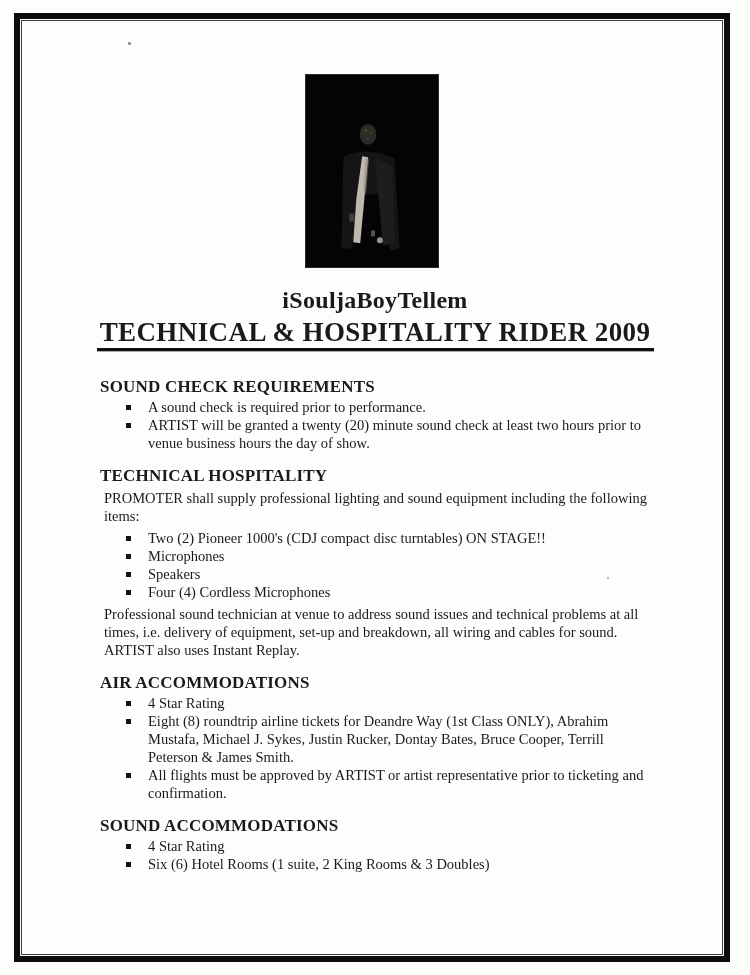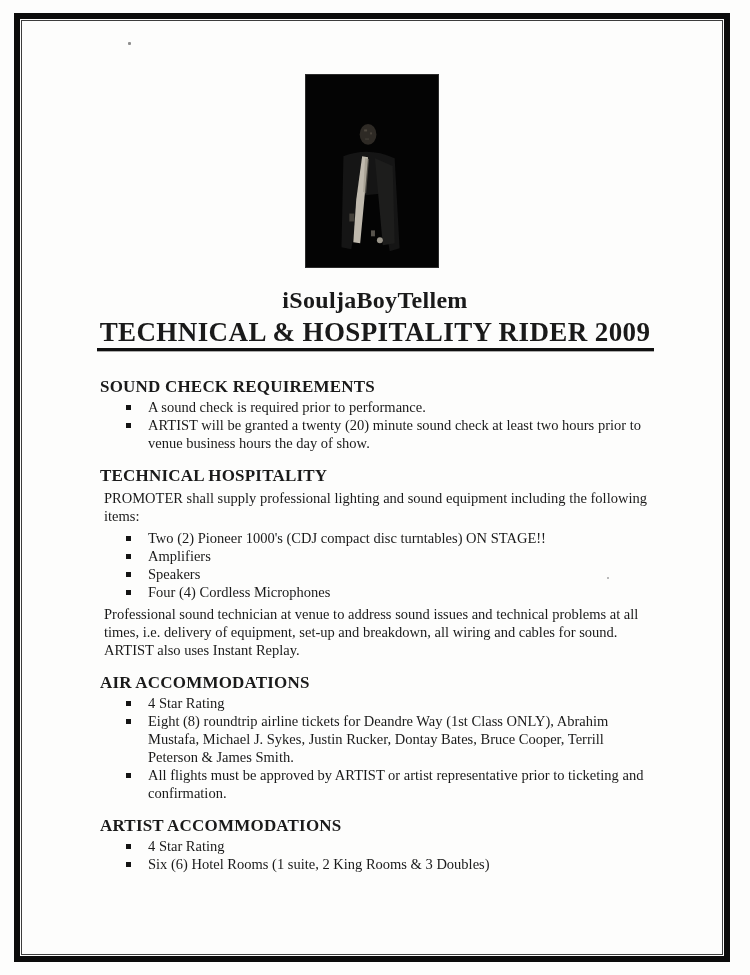--- a/index.html
+++ b/index.html
@@ -141,36 +141,36 @@
           <li class="bullet-item"><span class="square-bullet"></span><span>A sound check is required prior to performance.</span></li>
           <li class="bullet-item"><span class="square-bullet"></span><span>ARTIST will be granted a twenty (20) minute sound check at least two hours prior to venue business hours the day of show.</span></li>
         </ul>
       </section>
       <section class="rider-section">
         <h3 class="section-heading">TECHNICAL HOSPITALITY</h3>
         <p class="section-intro">PROMOTER shall supply professional lighting and sound equipment including the following items:</p>
         <ul class="bullet-list">
           <li class="bullet-item"><span class="square-bullet"></span><span>Two (2) Pioneer 1000's (CDJ compact disc turntables) ON STAGE!!</span></li>
           <li class="bullet-item"><span class="square-bullet"></span></li>
-          <li class="bullet-item"><span class="square-bullet"></span><span>Amplifiers</span></li>
+          <li class="bullet-item"><span class="square-bullet"></span><span>Microphones</span></li>
           <li class="bullet-item"><span class="square-bullet"></span><span>Speakers</span></li>
           <li class="bullet-item"><span class="square-bullet"></span><span>Four (4) Cordless Microphones</span></li>
         </ul>
         <p class="section-outro">Professional sound technician at venue to address sound issues and technical problems at all times, i.e. delivery of equipment, set-up and breakdown, all wiring and cables for sound. ARTIST also uses Instant Replay.</p>
       </section>
       <section class="rider-section">
         <h3 class="section-heading">AIR ACCOMMODATIONS</h3>
         <ul class="bullet-list">
           <li class="bullet-item"><span class="square-bullet"></span><span>4 Star Rating</span></li>
           <li class="bullet-item"><span class="square-bullet"></span><span>Eight (8) roundtrip airline tickets for Deandre Way (1st Class ONLY), Abrahim Mustafa, Michael J. Sykes, Justin Rucker, Dontay Bates, Bruce Cooper, Terrill Peterson &amp; James Smith.</span></li>
           <li class="bullet-item"><span class="square-bullet"></span><span>All flights must be approved by ARTIST or artist representative prior to ticketing and confirmation.</span></li>
         </ul>
       </section>
       <section class="rider-section">
-        <h3 class="section-heading">ARTIST ACCOMMODATIONS</h3>
+        <h3 class="section-heading">SOUND ACCOMMODATIONS</h3>
         <ul class="bullet-list">
           <li class="bullet-item"><span class="square-bullet"></span><span>4 Star Rating</span></li>
           <li class="bullet-item"><span class="square-bullet"></span><span>Six (6) Hotel Rooms (1 suite, 2 King Rooms &amp; 3 Doubles)</span></li>
         </ul>
       </section>
     </main>
 
   <div class="speck speck-1"></div>
   <div class="speck speck-2"></div>
 

